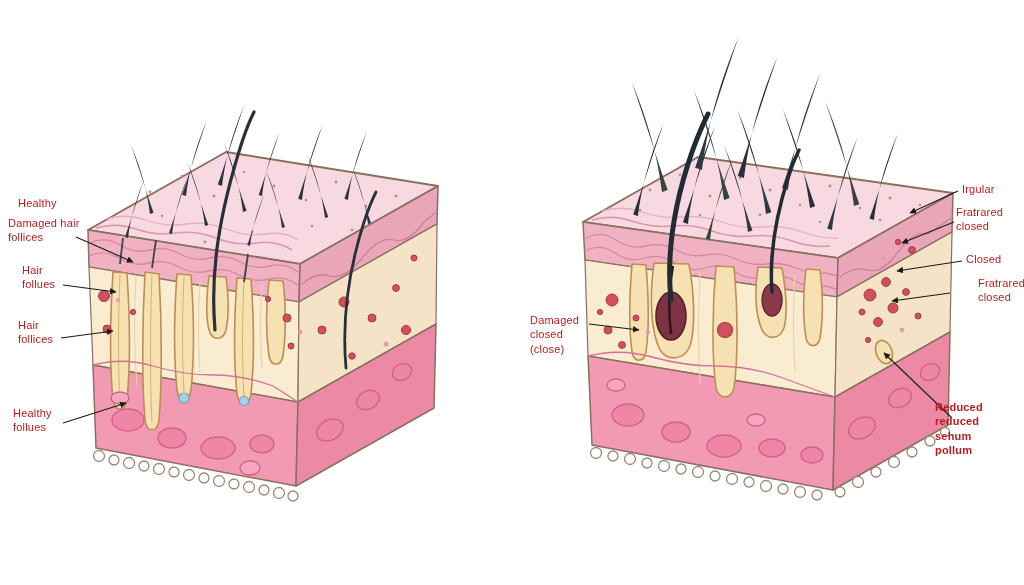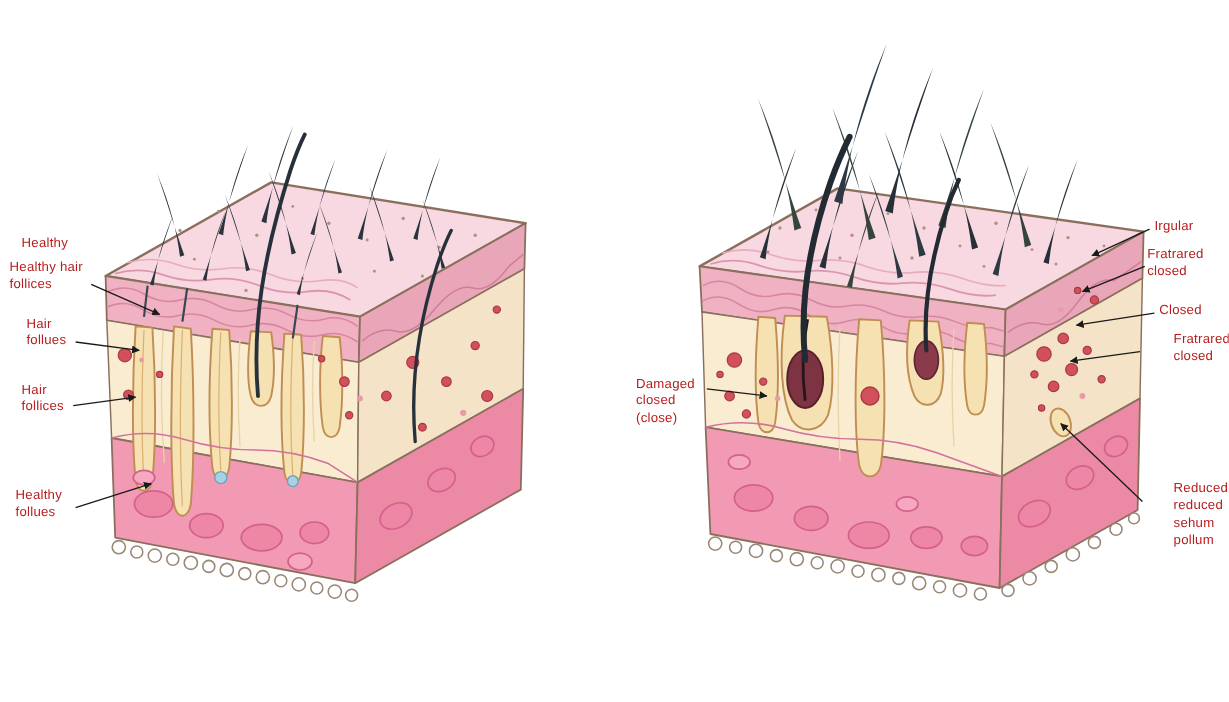--- a/index.html
+++ b/index.html
@@ -313,36 +313,36 @@
     <line x1="589" y1="324" x2="639" y2="330" marker-end="url(#arrow)"></line>
     <line x1="958" y1="191" x2="910" y2="213" marker-end="url(#arrow)"></line>
     <line x1="954" y1="222" x2="902" y2="243" marker-end="url(#arrow)"></line>
     <line x1="962" y1="261" x2="897" y2="271" marker-end="url(#arrow)"></line>
     <line x1="950" y1="293" x2="892" y2="301" marker-end="url(#arrow)"></line>
     <line x1="952" y1="418" x2="884" y2="353" marker-end="url(#arrow)"></line>
   </g>
 </svg>
 
 <div class="label" style="left:18px; top:196px;">Healthy</div>
-<div class="label" style="left:8px; top:216px; width:72px;">Healthy hair
+<div class="label" style="left:8px; top:216px; width:72px;">Damaged hair
 follices</div>
 <div class="label" style="left:22px; top:263px;">Hair
 follues</div>
 <div class="label" style="left:18px; top:318px;">Hair
 follices</div>
 <div class="label" style="left:13px; top:406px;">Healthy
 follues</div>
 
 <div class="label" style="left:530px; top:313px; width:60px;">Damaged
 closed
 (close)</div>
 <div class="label" style="left:962px; top:182px;">Irgular</div>
 <div class="label" style="left:956px; top:205px;">Fratrared
 closed</div>
 <div class="label" style="left:966px; top:252px;">Closed</div>
 <div class="label" style="left:978px; top:276px;">Fratrared
 closed</div>
-<div class="label" style="left:978px; top:400px;">Reduced
+<div class="label" style="left:935px; top:400px;font-weight:bold;">Reduced
 reduced
 sehum
 pollum</div>
 
 </div>
 
 </body></html>

